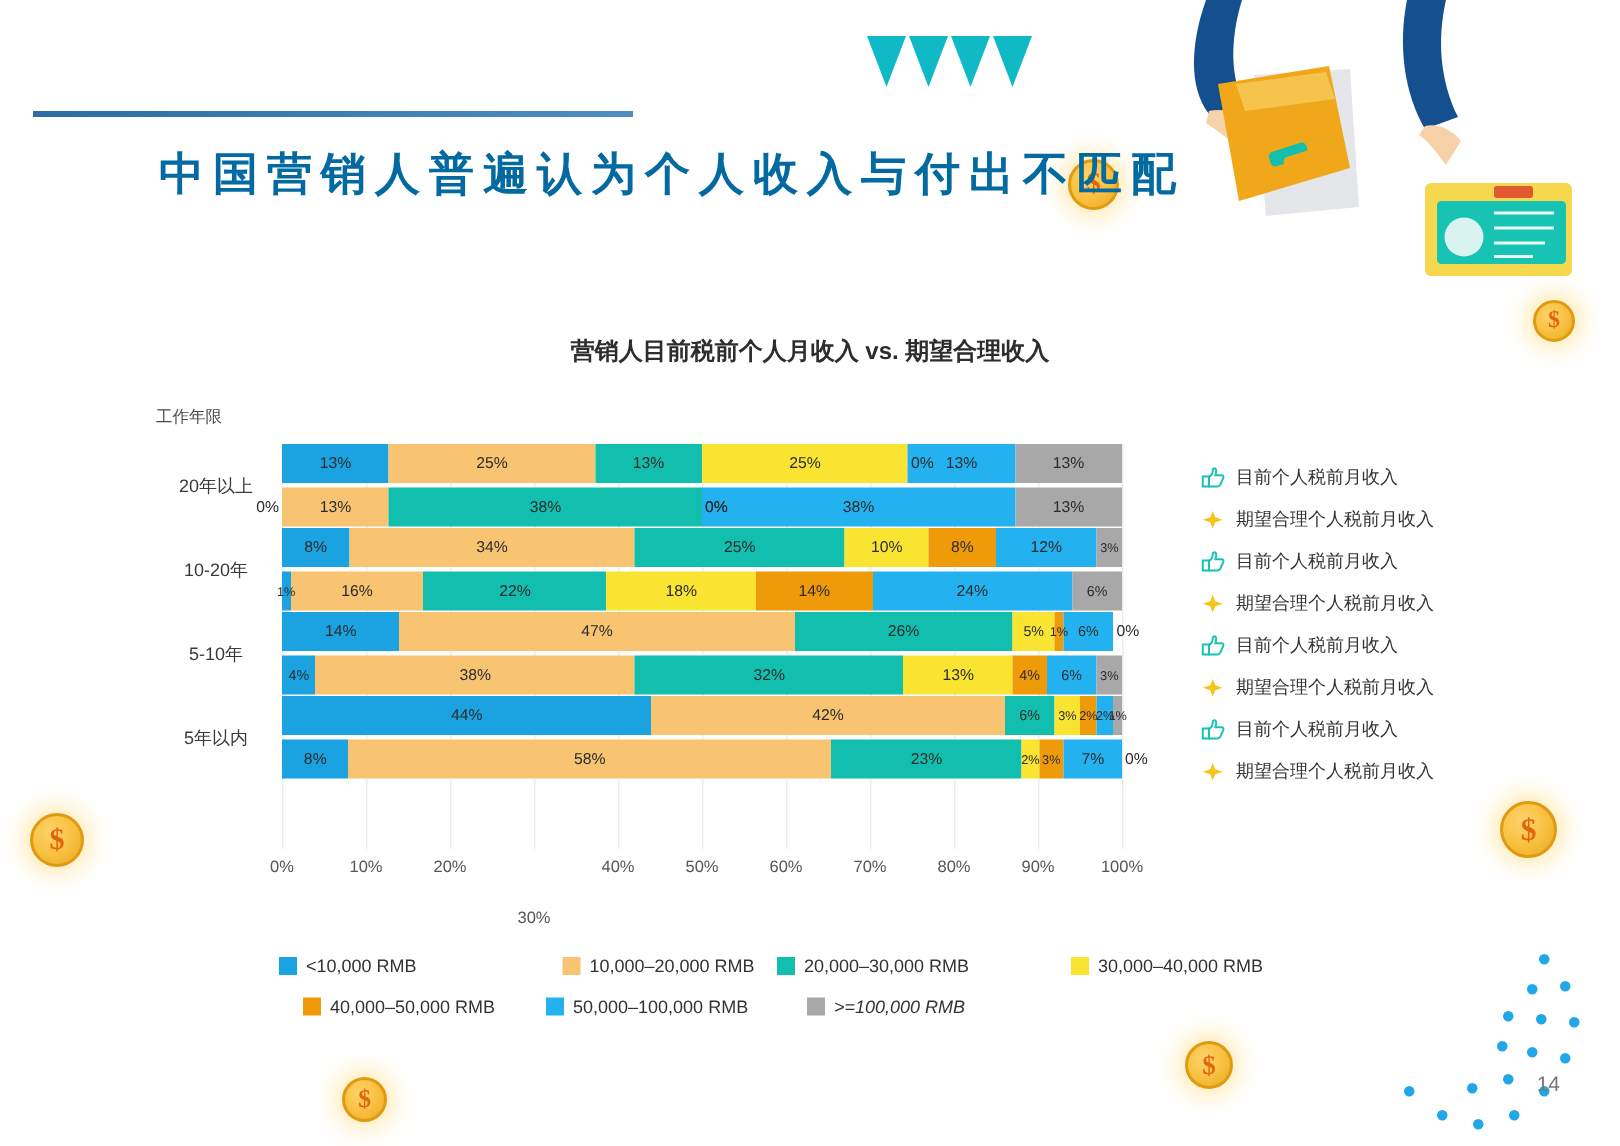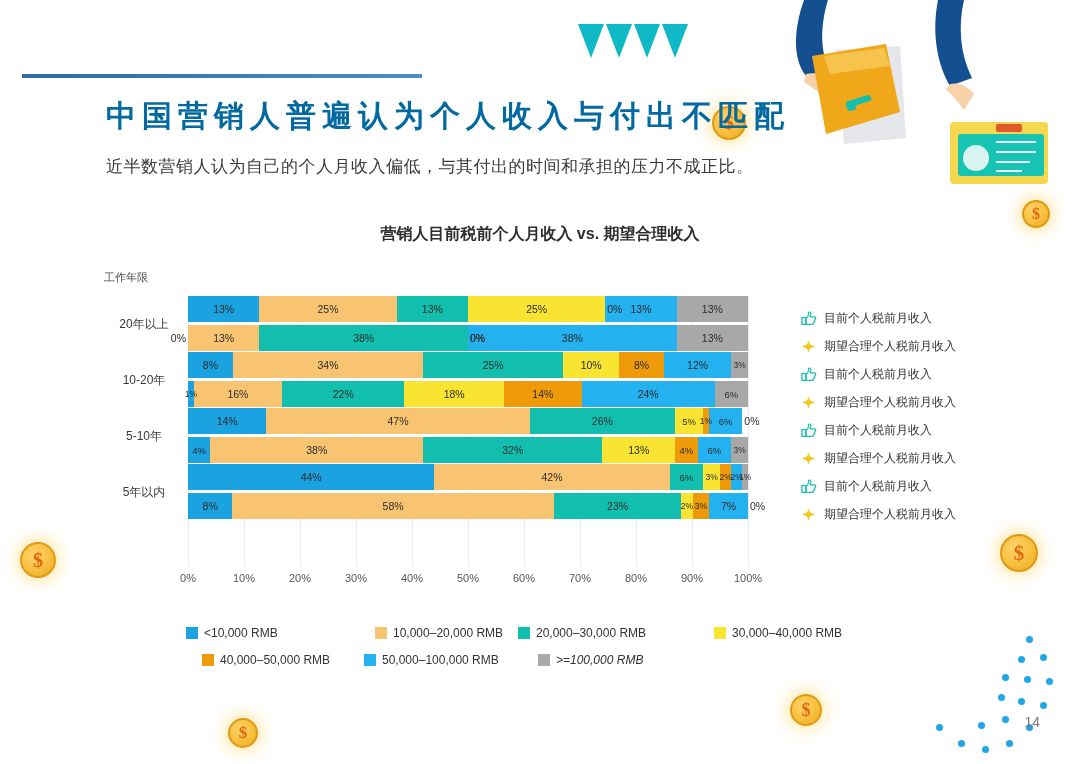--- a/index.html
+++ b/index.html
@@ -230,21 +230,20 @@
     <div class="dot" style="left:48px; top:86px;"></div>
     <div class="dot" style="left:72px; top:80px;"></div>
     <div class="dot" style="left:88px; top:62px;"></div>
     <div class="dot" style="left:94px; top:40px;"></div>
     <div class="dot" style="left:88px; top:20px;"></div>
     <div class="dot" style="left:68px; top:58px;"></div>
     <div class="dot" style="left:72px; top:38px;"></div>
   </div>
 
   <div class="headline">中国营销人普遍认为个人收入与付出不匹配</div>
-  <div class="subhead">近半数营销人认为自己的个人月收入偏低，与其付出的时间和承担的压力不成正比。</div>
 
   <div class="chart-title">营销人目前税前个人月收入 vs. 期望合理收入</div>
   <div class="axis-header">工作年限</div>
 
   <div class="plot" id="plot">
       <div class="gridline" style="left: 0px;"></div>
       <div class="gridline" style="left: 56px;"></div>
       <div class="gridline" style="left: 112px;"></div>
       <div class="gridline" style="left: 168px;"></div>
       <div class="gridline" style="left: 224px;"></div>
@@ -448,21 +447,21 @@
           <div class="seg zero outside-right" title="&gt;=100,000 RMB: 0%" style="background: rgb(168, 168, 168); width: 0%;">
             <span class="seg-lab">0%</span>
           </div>
         </div>
       </div>
     </div>
   <div class="xaxis" id="xaxis">
       <div class="xtick" style="left: 0px;">0%</div>
       <div class="xtick" style="left: 56px;">10%</div>
       <div class="xtick" style="left: 112px;">20%</div>
-      <div class="xtick" style="left: 168px;">30%</div>
+      <div class="xtick" style="left: 168px; margin-top: 34px;">30%</div>
       <div class="xtick" style="left: 224px;">40%</div>
       <div class="xtick" style="left: 280px;">50%</div>
       <div class="xtick" style="left: 336px;">60%</div>
       <div class="xtick" style="left: 392px;">70%</div>
       <div class="xtick" style="left: 448px;">80%</div>
       <div class="xtick" style="left: 504px;">90%</div>
       <div class="xtick" style="left: 560px;">100%</div>
     </div>
 
   <div id="callouts">
@@ -514,21 +513,21 @@
       </div>
       <div class="callout" style="left: 800px; top: 506px;">
         <svg class="ico" viewBox="0 0 20 18">
           <path d="M10 2 L12 7 L18 9 L12 11 L10 16 L8 11 L2 9 L8 7 Z" fill="#f5c518"></path>
         </svg>
         <span>期望合理个人税前月收入</span>
       </div>
     </div>
 
   <div class="legend" id="legend">
-      <div class="legend-row" style="position: relative; height: 16px;">
+      <div class="legend-row" style="position: relative; height: 16px; margin-top: 11px;">
         <div class="legend-item" style="position: absolute; left: 0px;">
           <span class="sw" style="background: rgb(27, 162, 224);"></span>
           <span>&lt;10,000 RMB</span>
         </div>
         <div class="legend-item" style="position: absolute; left: 189px;">
           <span class="sw" style="background: rgb(248, 196, 113);"></span>
           <span>10,000–20,000 RMB</span>
         </div>
         <div class="legend-item" style="position: absolute; left: 332px;">
           <span class="sw" style="background: rgb(18, 191, 174);"></span>

